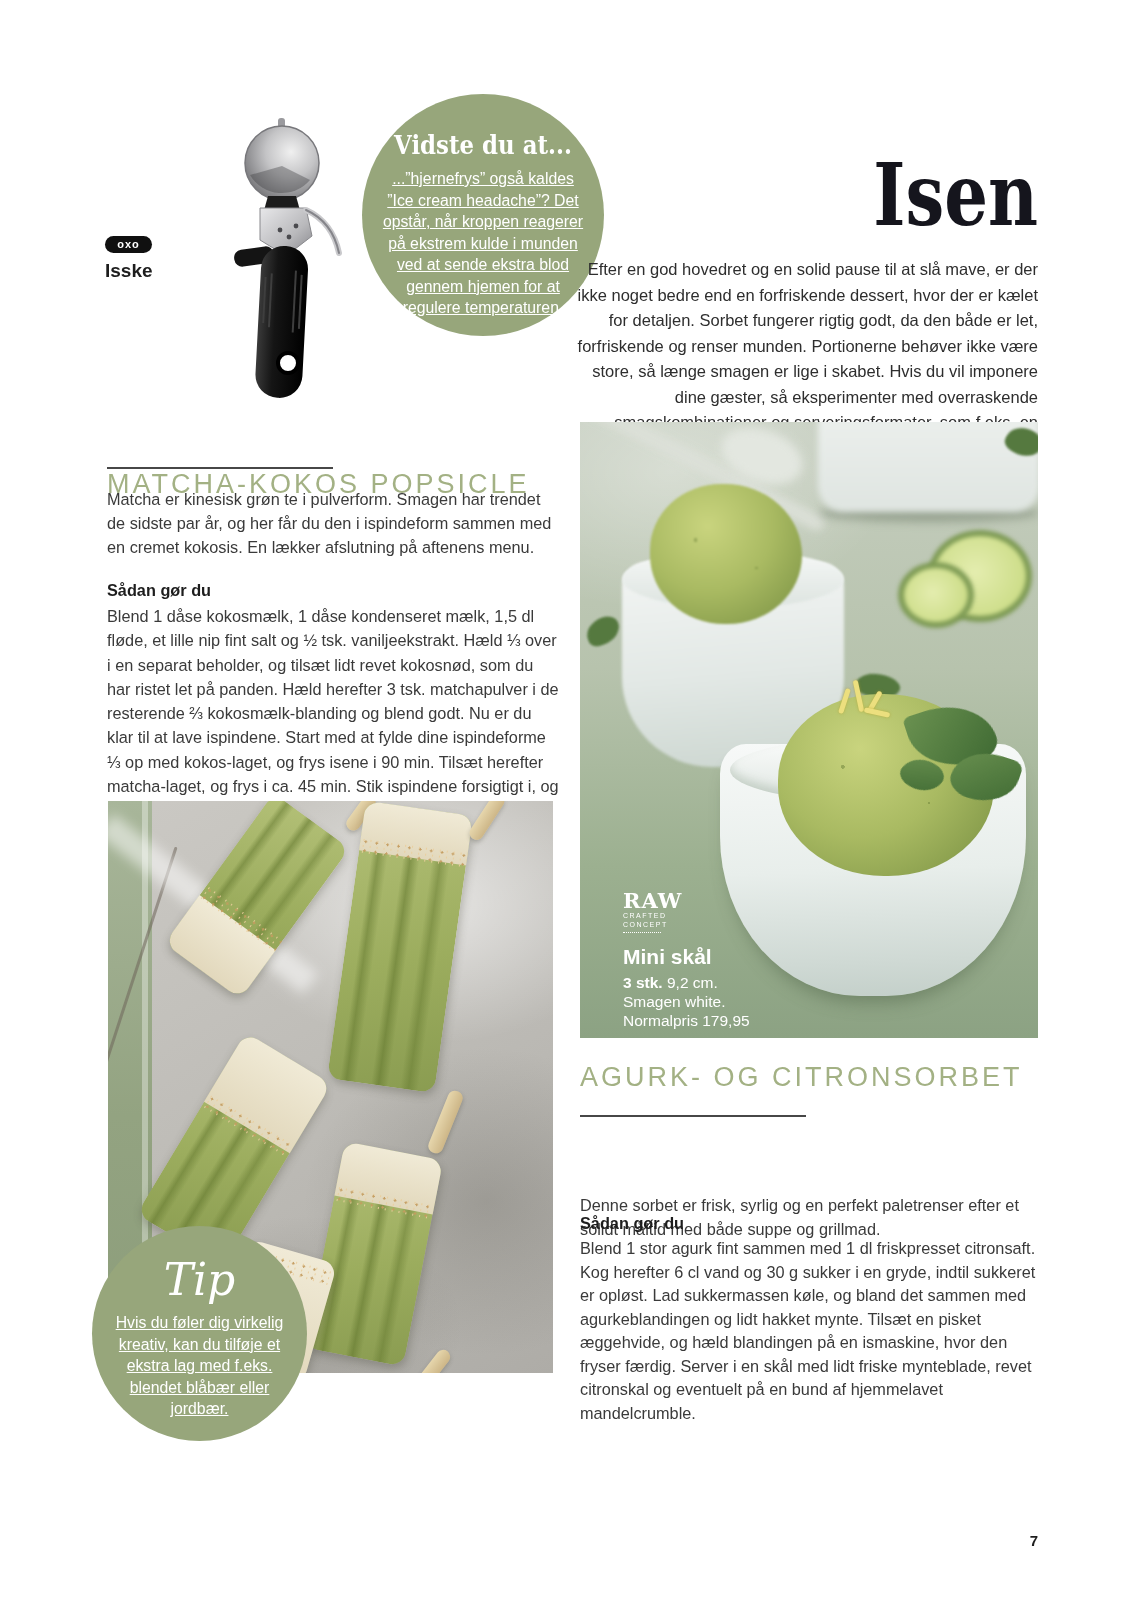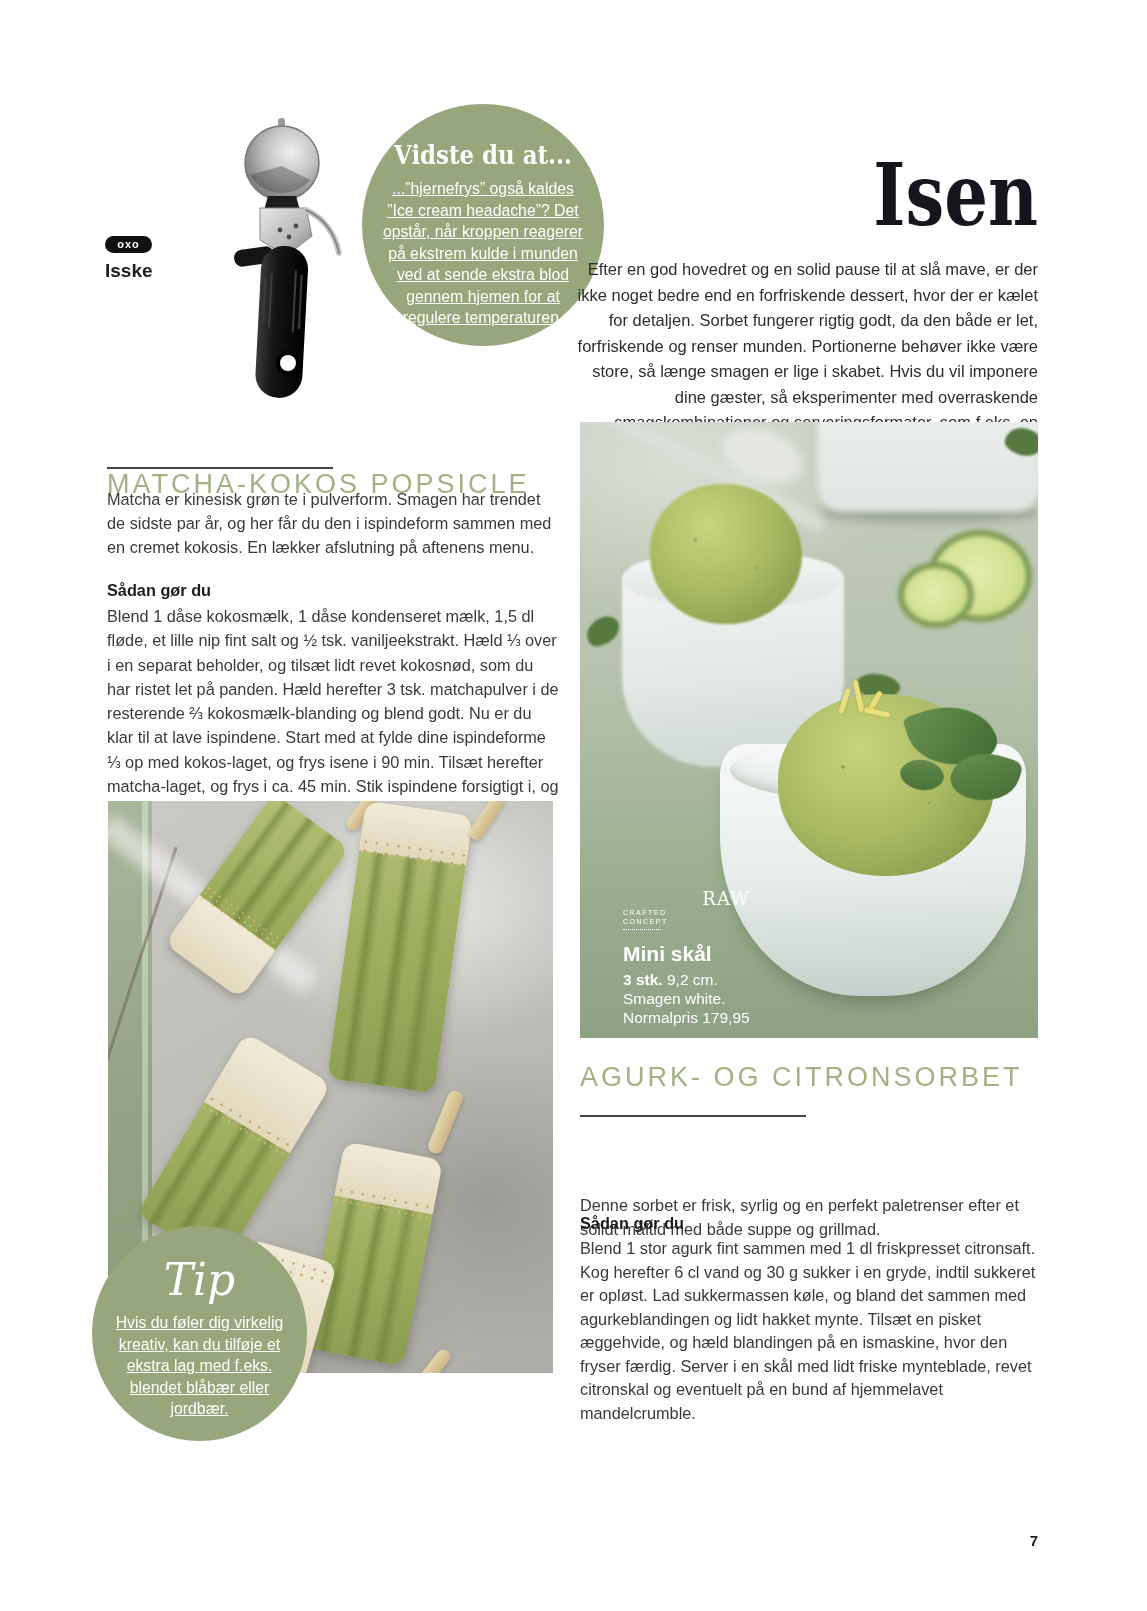--- a/index.html
+++ b/index.html
@@ -100,21 +100,21 @@
     border-radius:26px 26px 140px 140px / 30px 30px 160px 160px;
     box-shadow:0 14px 18px -8px rgba(70,90,65,.45); }
   .bowl-big-rim { left:150px; top:316px; width:286px; height:64px;
     background:linear-gradient(#fbfcfb,#dfe6e2); border-radius:50%;
     box-shadow:inset 0 -6px 10px rgba(140,160,140,.35); }
   .scoop-big { left:198px; top:272px; width:216px; height:182px; }
   .zest { position:absolute; background:#ecdf7e; border-radius:3px; box-shadow:0 0 3px rgba(180,160,40,.6); }
   .leaf { position:absolute; background:linear-gradient(140deg,#6a9150,#3f6a33); filter:blur(.4px); }
 
   .photo-label { color:#ffffff; }
-  .raw-name { font-family:"DejaVu Serif", serif; font-weight:normal; font-size:18px; letter-spacing:1px; line-height:1;text-align:right; }
+  .raw-name { font-family:"DejaVu Serif", serif; font-weight:bold; font-size:21px; letter-spacing:1px; line-height:1; }
   .raw-sub { font-size:7px; letter-spacing:1.5px; line-height:9px; }
   .raw-est { width:38px; height:1px; border-top:1px dotted #ffffff; margin-top:3px; }
   .label-name { font-size:21px; font-weight:bold; line-height:1.1; }
   .label-line { font-size:15.5px; line-height:19px; }
 
   .page-num { font-size:15px; font-weight:bold; color:#1d1d1d; text-align:right; }
 </style>
 </head>
 <body>
 
@@ -158,21 +158,21 @@
         <line x1="81" y1="164" x2="81" y2="218"></line>
           <line x1="75" y1="160" x2="75" y2="222"></line>
       </g>
       <circle cx="66" cy="253" r="10" fill="#ffffff" stroke="#000" stroke-width="4"></circle>
     </svg>
   </div>
 
   <div class="abs oxo-pill" style="left:105px; top:236px;">oxo</div>
   <div class="abs prod-name" style="left:105px; top:260px;">Isske</div>
 
-  <div class="abs badge" style="left:362px; top:104px; width:242px; height:242px;">
+  <div class="abs badge" style="left:362px; top:94px; width:242px; height:242px;">
     <div class="badge-title" style="margin-top:36px;">Vidste du at...</div>
     <div class="badge-body" style="padding:8px 16px 0 16px;">...”hjernefrys” også kaldes ”Ice cream headache”? Det opstår, når kroppen reagerer på ekstrem kulde i munden ved at sende ekstra blod gennem hjemen for at regulere temperaturen.</div>
   </div>
 
   <div class="abs hero-title" style="left:560px; top:152px; width:478px;">Isen</div>
   <div class="abs hero-intro" style="left:560px; top:257px; width:478px;">Efter en god hovedret og en solid pause til at slå mave, er der ikke noget bedre end en forfriskende dessert, hvor der er kælet for detaljen. Sorbet fungerer rigtig godt, da den både er let, forfriskende og renser munden. Portionerne behøver ikke være store, så længe smagen er lige i skabet. Hvis du vil imponere dine gæster, så eksperimenter med overraskende smagskombinationer og serveringsformater, som f.eks. en hjemmelavet ispind.</div>
 
   <div class="abs green-heading" style="left:107px; top:428px;margin-top:41px;">MATCHA-KOKOS POPSICLE</div>
   <div class="abs divider" style="left:107px; top:467px; width:226px;"></div>
   <div class="abs body-txt" style="left:107px; top:487px; width:450px;">Matcha er kinesisk grøn te i pulverform. Smagen har trendet de sidste par år, og her får du den i ispindeform sammen med en cremet kokosis. En lækker afslutning på aftenens menu.</div>

